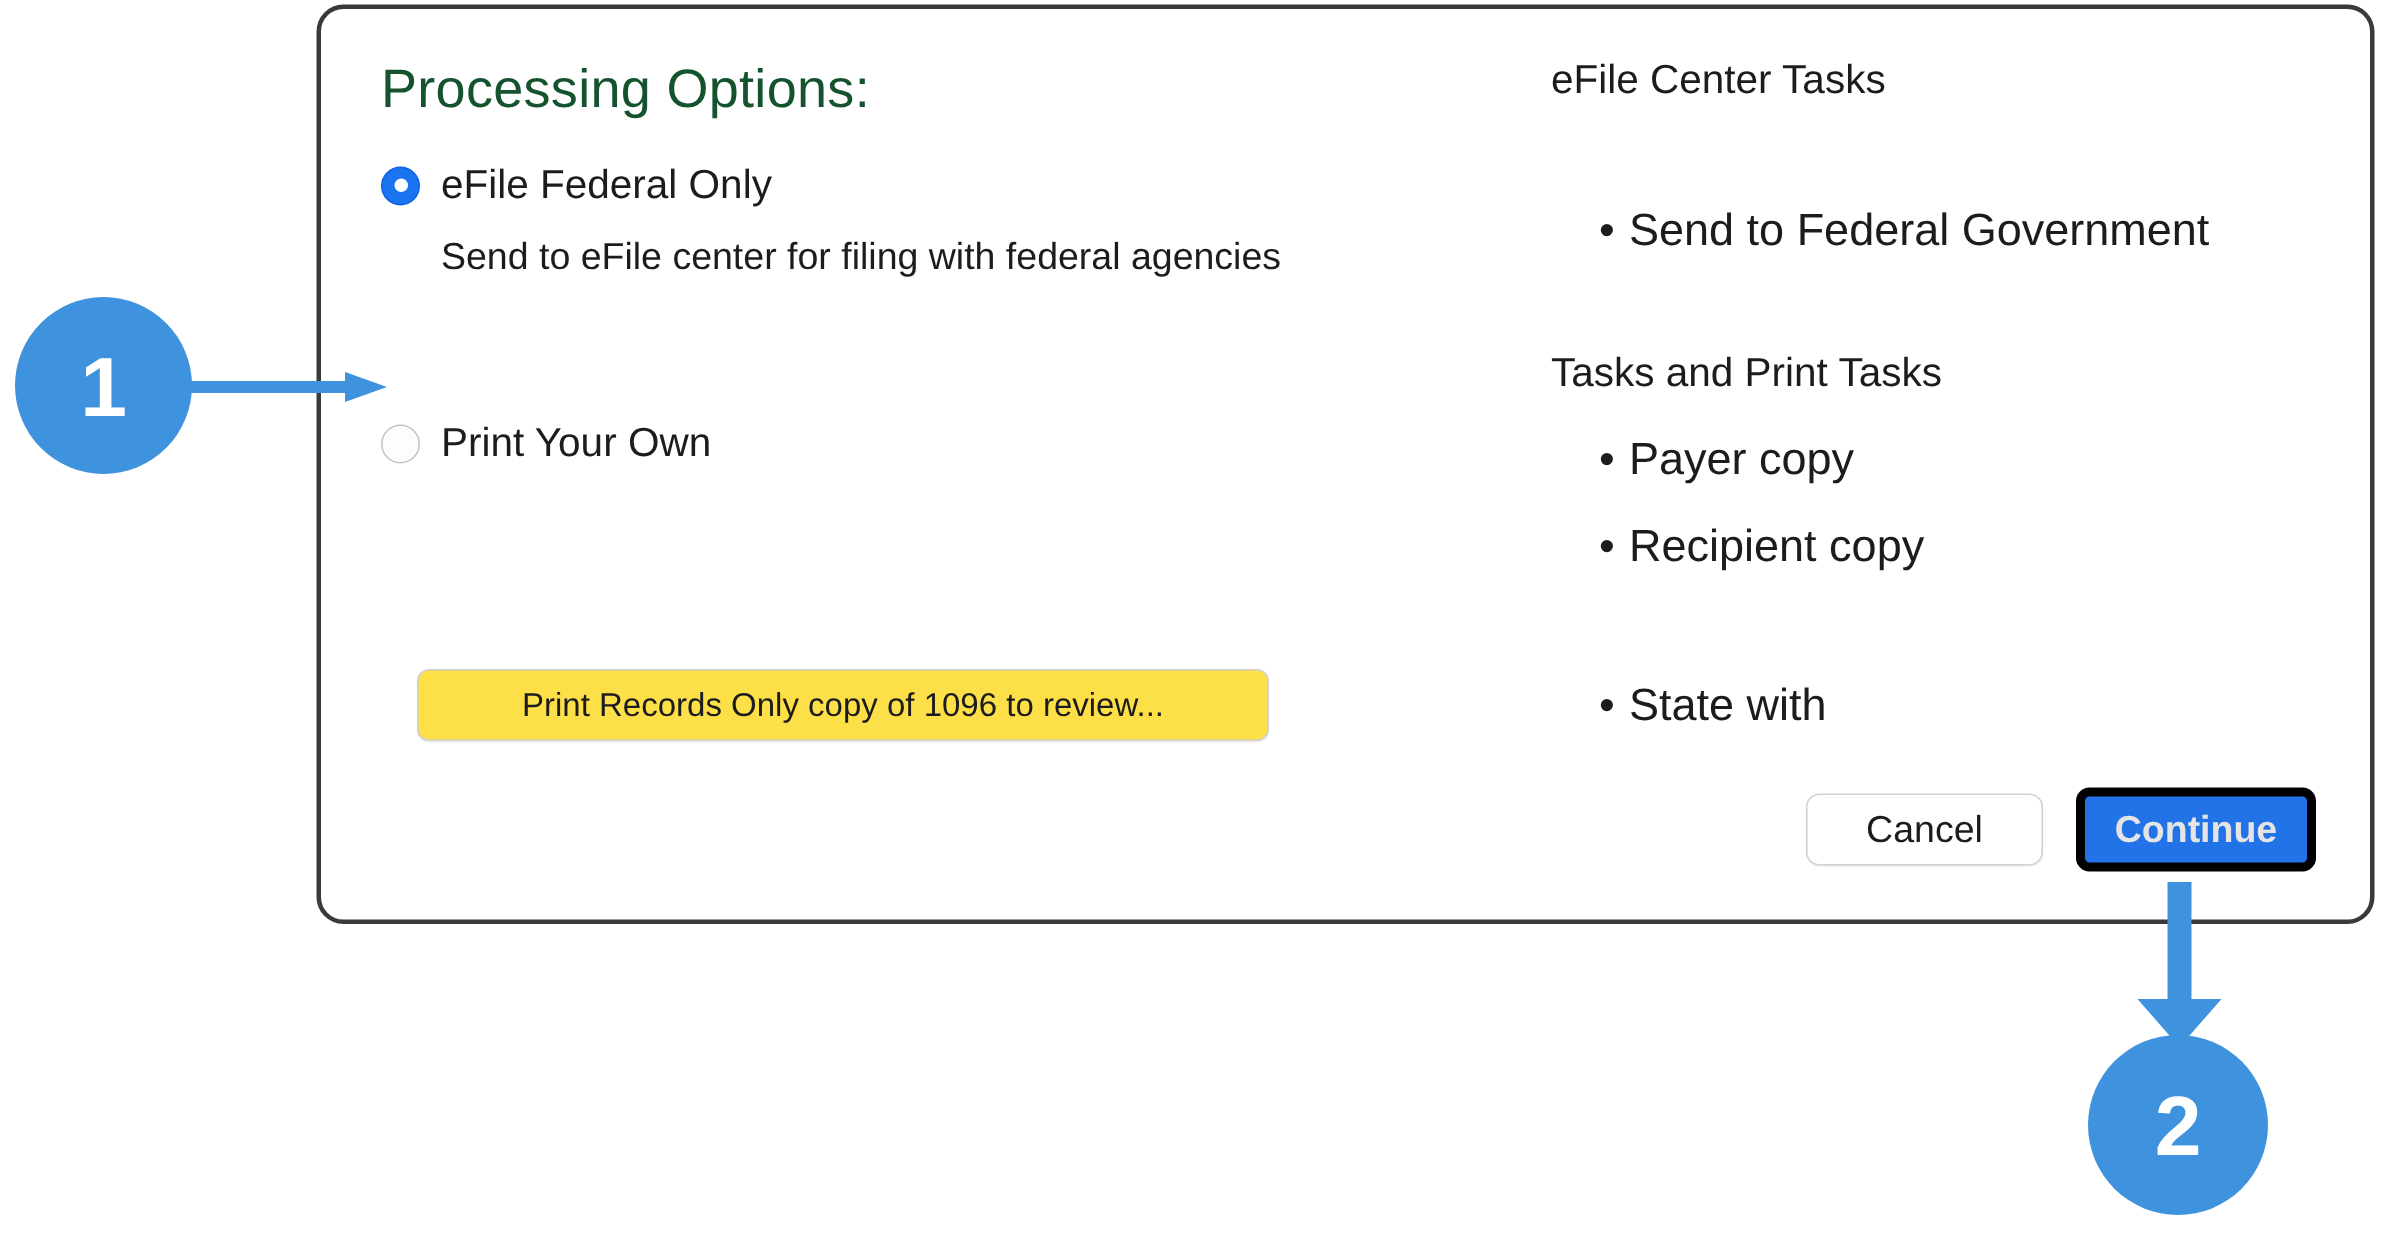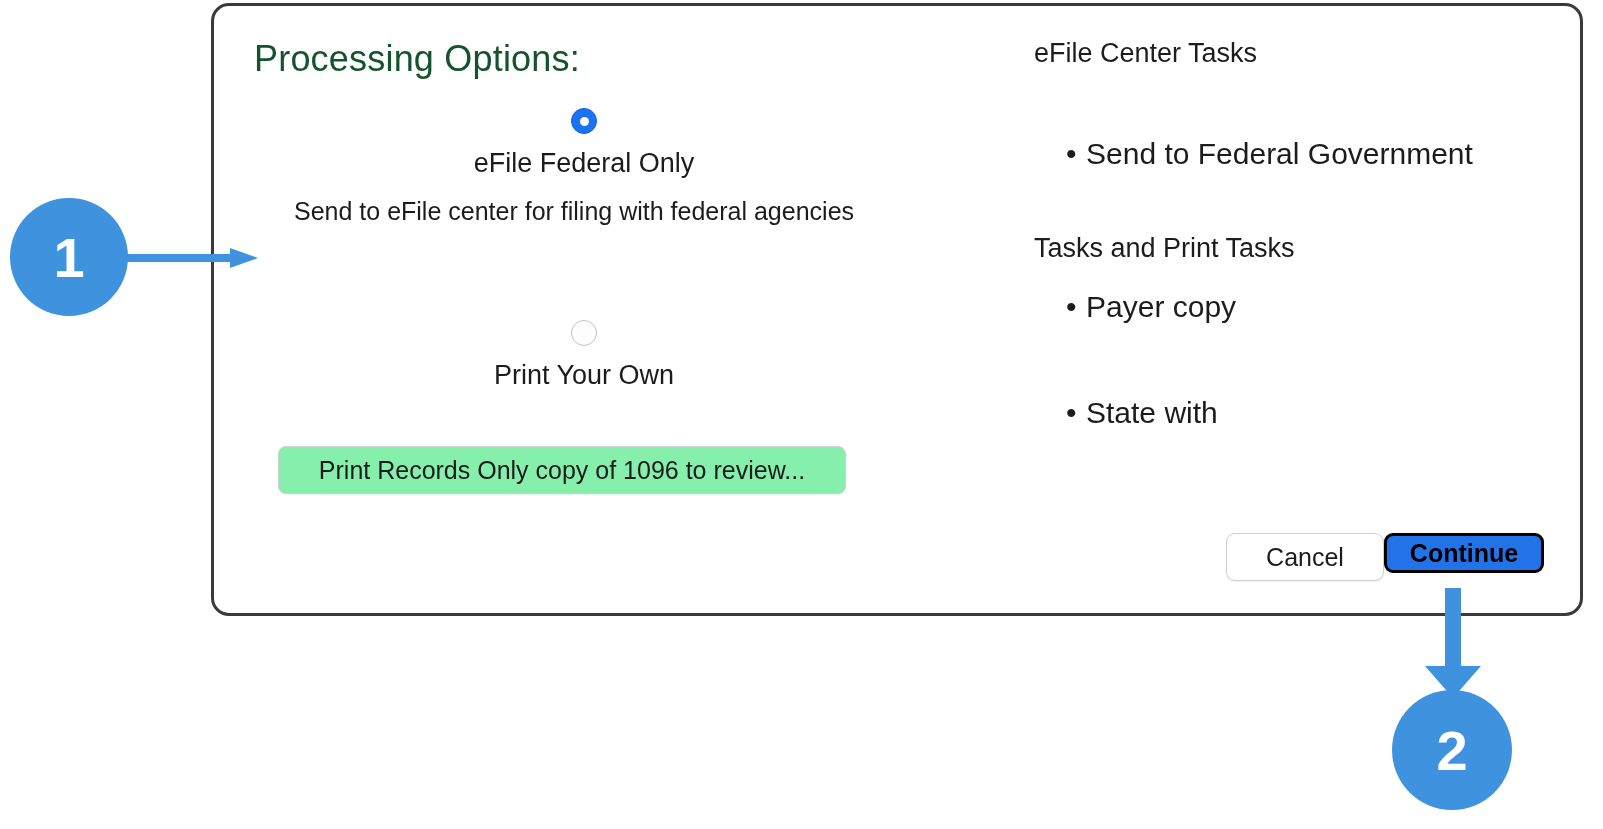--- a/index.html
+++ b/index.html
@@ -45,21 +45,20 @@
     font-size: 36px;
     color: #14532d;
     letter-spacing: 0.2px;
   }
 
   
   .radio-row {
     display: flex;
     align-items: center;
     gap: 14px;
-    flex-direction: column;
   }
   .radio-row.first { margin-top: 28px; }
   .radio-row.second { margin-top: 92px; }
 
   .radio {
     width: 26px;
     height: 26px;
     border-radius: 50%;
     box-sizing: border-box;
     flex: 0 0 auto;
@@ -99,25 +98,25 @@
     max-width: 600px;
   }
 
   
   #print-records-button {
     position: absolute;
     left: 64px;
     top: 440px;
     width: 568px;
     height: 48px;
-    background: #86efac;
+    background: #fde047;
     border: 1px solid #cfcfd4;
     border-radius: 8px;
     font-family: "Liberation Sans", sans-serif;
-    font-size: 25px;
+    font-size: 22px;
     color: #1c1c1e;
     box-shadow: 0 1px 1px rgba(0,0,0,0.06);
     cursor: default;
     padding: 0;
   }
 
   
   .sub-heading {
     font-size: 27px;
     color: #1c1c1e;
@@ -145,42 +144,44 @@
   #review-heading { margin-top: 62px; }
   #review-tasks-list { margin-top: 26px; }
   #review-tasks-list li.gap { margin-top: 72px; }
 
   
   #footer {
     position: absolute;
     right: 36px;
     bottom: 32px;
     display: flex;
+    align-items: center;
+    gap: 22px;
   }
   .btn {
     font-family: "Liberation Sans", sans-serif;
     font-size: 25px;
     border-radius: 9px;
     cursor: default;
     box-sizing: border-box;
   }
   #cancel-button {
     width: 158px;
     height: 48px;
     background: #ffffff;
     border: 1px solid #cfcfd4;
     color: #1c1c1e;
     box-shadow: 0 1px 1px rgba(0,0,0,0.06);
   }
   #continue-button {
     width: 160px;
-    height: 40px;
+    height: 56px;
     background: #2272e8;
-    border: 3px solid #000000;
-    color: #000000;
+    border: 6px solid #000000;
+    color: #e5e5e5;
     font-weight: bold;
   }
 
   
   .callout {
     position: absolute;
     border-radius: 50%;
     background: #3e92de;
     color: #ffffff;
     font-size: 56px;
@@ -243,20 +244,21 @@
     <div class="sub-heading">eFile Center Tasks</div>
 
     <ul class="bullet-list" id="efile-tasks-list">
       <li>Send to Federal Government</li>
     </ul>
 
     <div class="sub-heading" id="review-heading">Tasks and Print Tasks</div>
 
     <ul class="bullet-list" id="review-tasks-list">
       <li>Payer copy</li>
+      <li>Recipient copy</li>
       <li class="gap">State with</li>
     </ul>
   </div>
 
   <div id="footer">
     <button id="cancel-button" class="btn">Cancel</button>
     <button id="continue-button" class="btn">Continue</button>
   </div>
 </div>
 

